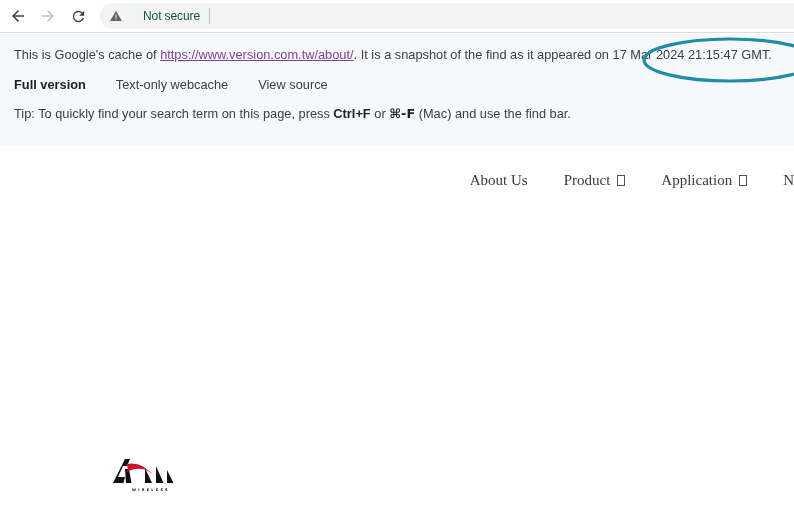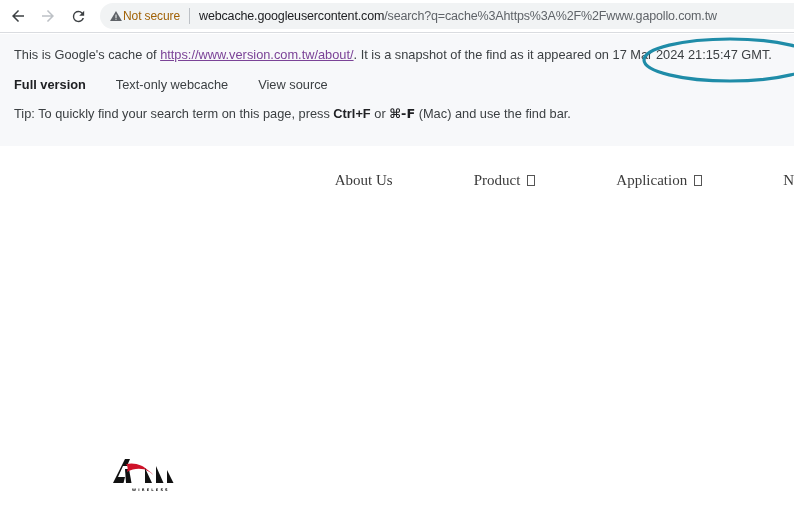--- a/index.html
+++ b/index.html
@@ -52,22 +52,22 @@
     min-width: 0;
   }
   #not-secure-group {
     display: flex;
     align-items: center;
     flex: 0 0 auto;
     padding-left: 9px;
   }
   #not-secure-label {
     font-size: 12px;
-    color: #a16207;
-    margin-left: 0;
+    color: #14532d;
+    margin-left: 20px;
     white-space: nowrap;
     letter-spacing: -0.1px;
   }
   #omnibox-divider {
     width: 1px;
     height: 16px;
     background: #bdc1c6;
     margin: 0 9px;
     flex: 0 0 auto;
   }
@@ -139,21 +139,20 @@
   #site-nav {
     position: absolute;
     right: 0;
     top: 26px;
     display: flex;
     align-items: center;
     font-family: "Liberation Serif", serif;
     font-size: 15px;
     color: #3b3b3b;
     white-space: nowrap;
-    gap: 45px;
   }
   #site-nav .nav-item {
     margin-left: 36px;
     display: flex;
     align-items: center;
     gap: 7px;
   }
   .tofu {
     display: inline-block;
     width: 8px;
@@ -217,21 +216,20 @@
   <div id="omnibox">
     <div id="not-secure-group">
       <svg width="14" height="14" viewBox="0 0 24 24">
         <path d="M12 3.5 1.8 20.5h20.4L12 3.5z" fill="#5f6368"></path>
         <rect x="11.1" y="9.5" width="1.8" height="6" fill="#f1f3f4"></rect>
         <rect x="11.1" y="16.6" width="1.8" height="1.9" fill="#f1f3f4"></rect>
       </svg>
       <span id="not-secure-label">Not secure</span>
     </div>
     <div id="omnibox-divider"></div>
-    <div id="url-text"><span class="url-host">webcache.googleusercontent.com</span><span class="url-path">/search?q=cache%3Ahttps%3A%2F%2Fwww.gapollo.com.tw</span></div>
   </div>
 </div>
 
 <div id="cache-banner">
 
   <div id="cache-line-1"><span>This is Google's cache of </span><a id="cache-url-link" href="#">https://www.version.com.tw/about/</a><span>. It is a snapshot of the find as it appeared on </span><span>17 Mar 2024 21:15:47 GMT.</span></div>
 
   <div id="cache-links-row">
     <span class="link-item bold">Full version</span>
     <span class="link-item">Text-only webcache</span>

